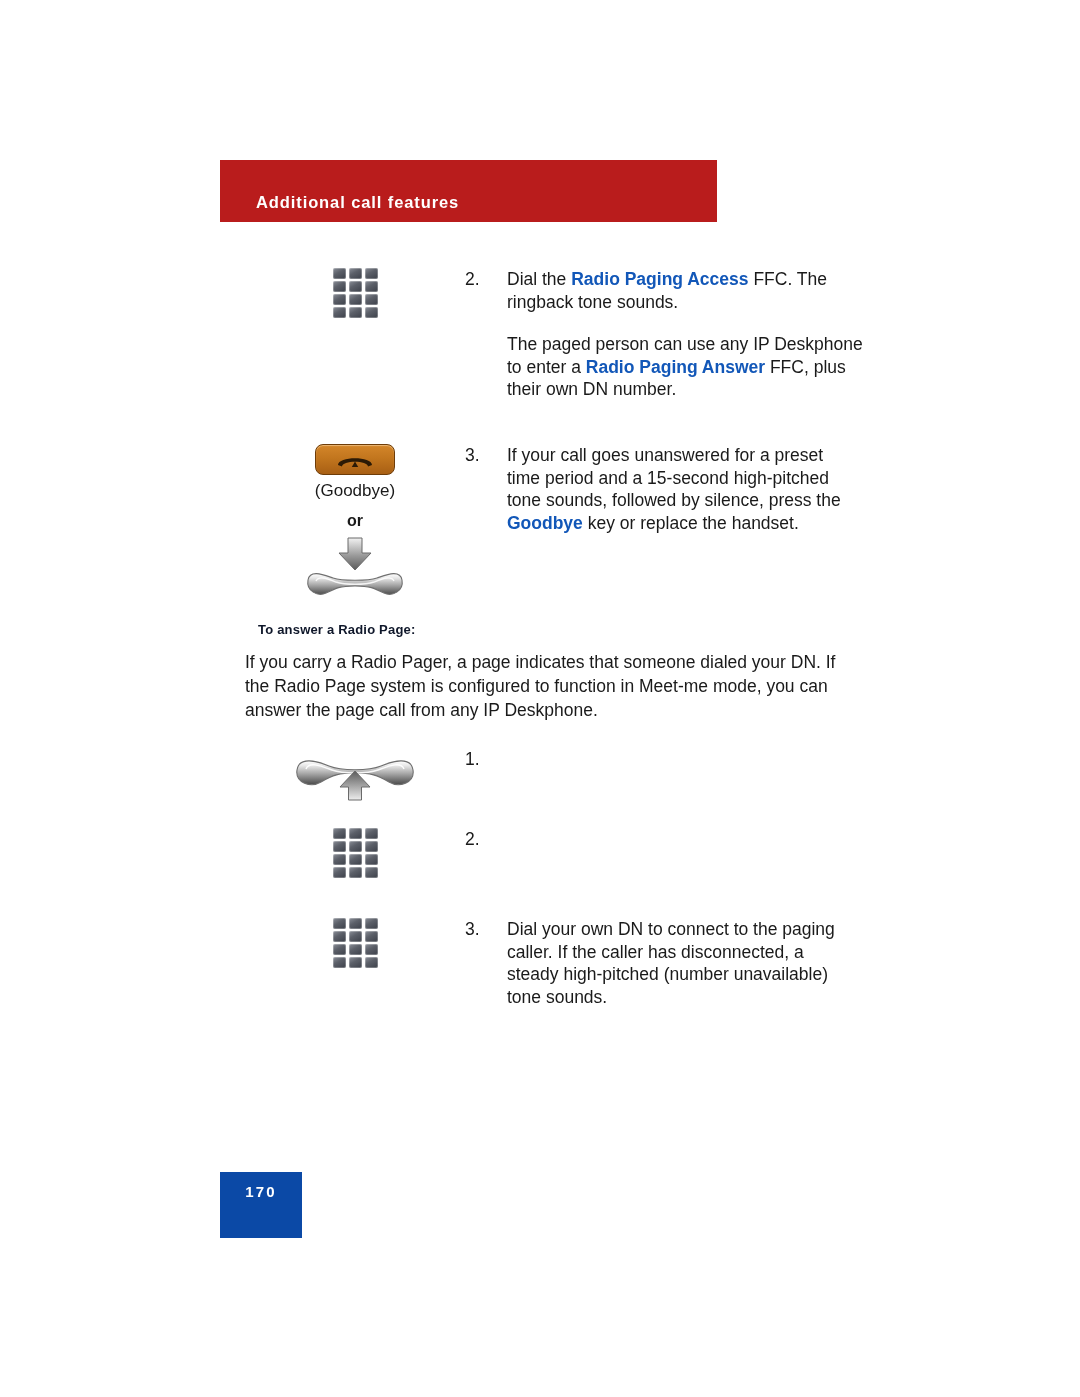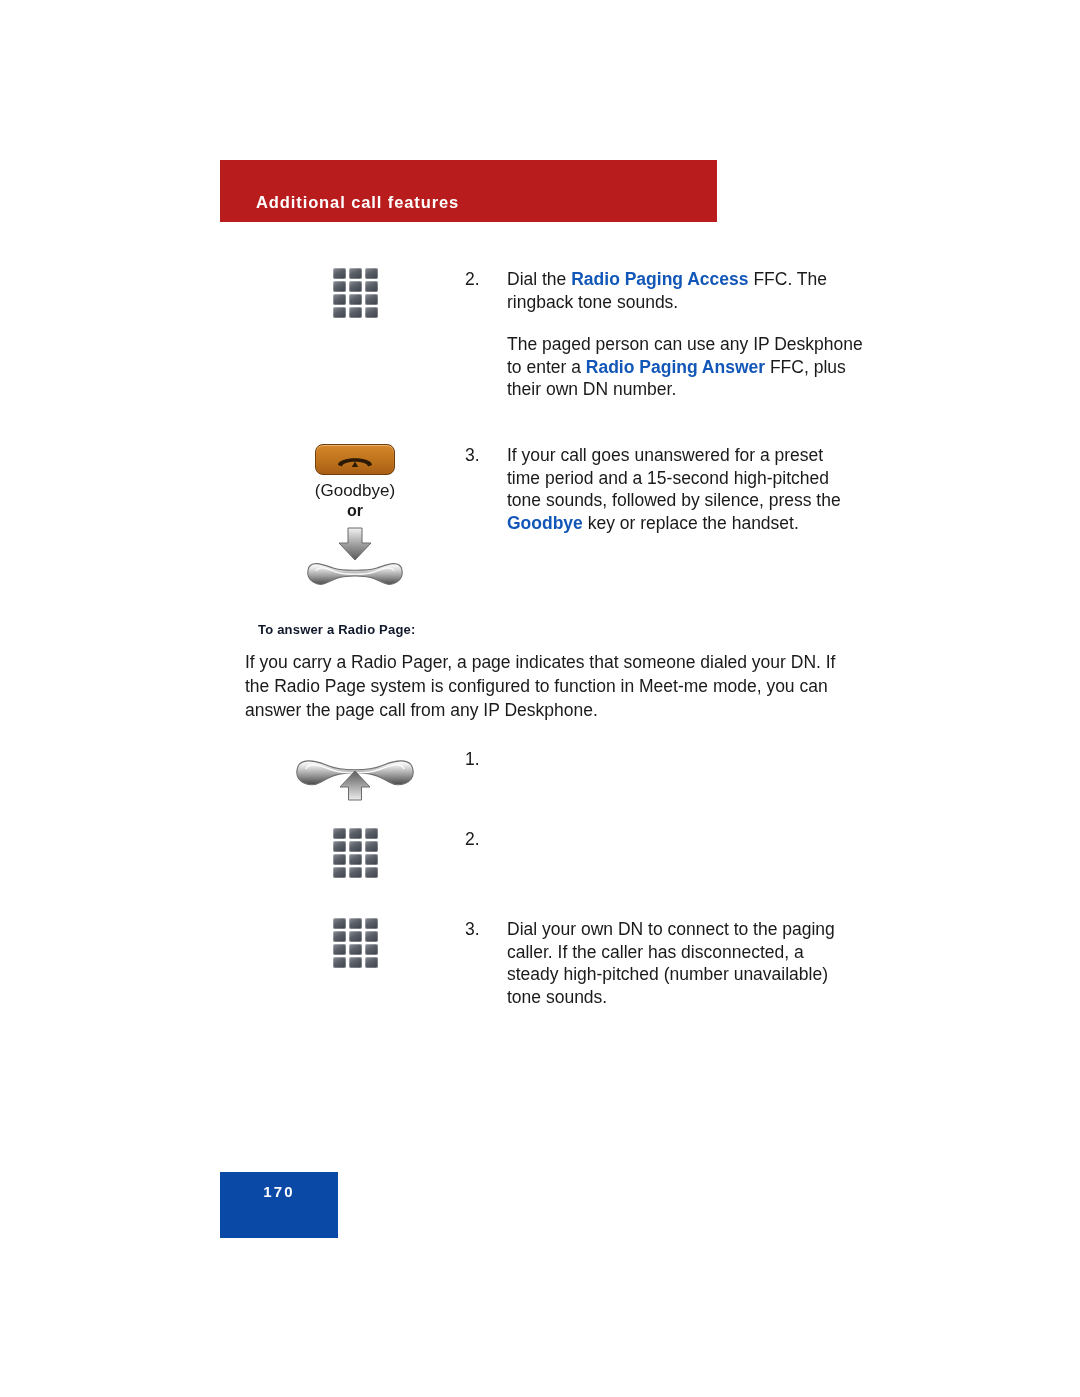--- a/index.html
+++ b/index.html
@@ -111,37 +111,36 @@
     box-shadow: inset 0 1px 1px rgba(255,225,180,0.55);
   }
   .gb-key svg { position: absolute; left: 50%; top: 50%; transform: translate(-50%,-50%); }
   .gb-caption {
     margin-top: 5px;
     font-size: 17px;
     line-height: 21px;
     color: #1a1a1a;
   }
   .gb-or {
-    margin-top: 0;
+    margin-top: 10px;
     font-size: 16px;
     font-weight: bold;
     line-height: 20px;
     color: #1a1a1a;
   }
   .gb-down { margin-top: 5px; }
 
   
   .page-badge {
     position: absolute;
     left: 220px;
     top: 1172px;
     width: 82px;
     height: 66px;
     background: #0b49a6;
-    padding-left: 36px;
   }
   .page-badge .page-num {
     position: absolute;
     left: 0;
     right: 0;
     top: 11px;
     text-align: center;
     color: #ffffff;
     font-size: 15px;
     font-weight: bold;

